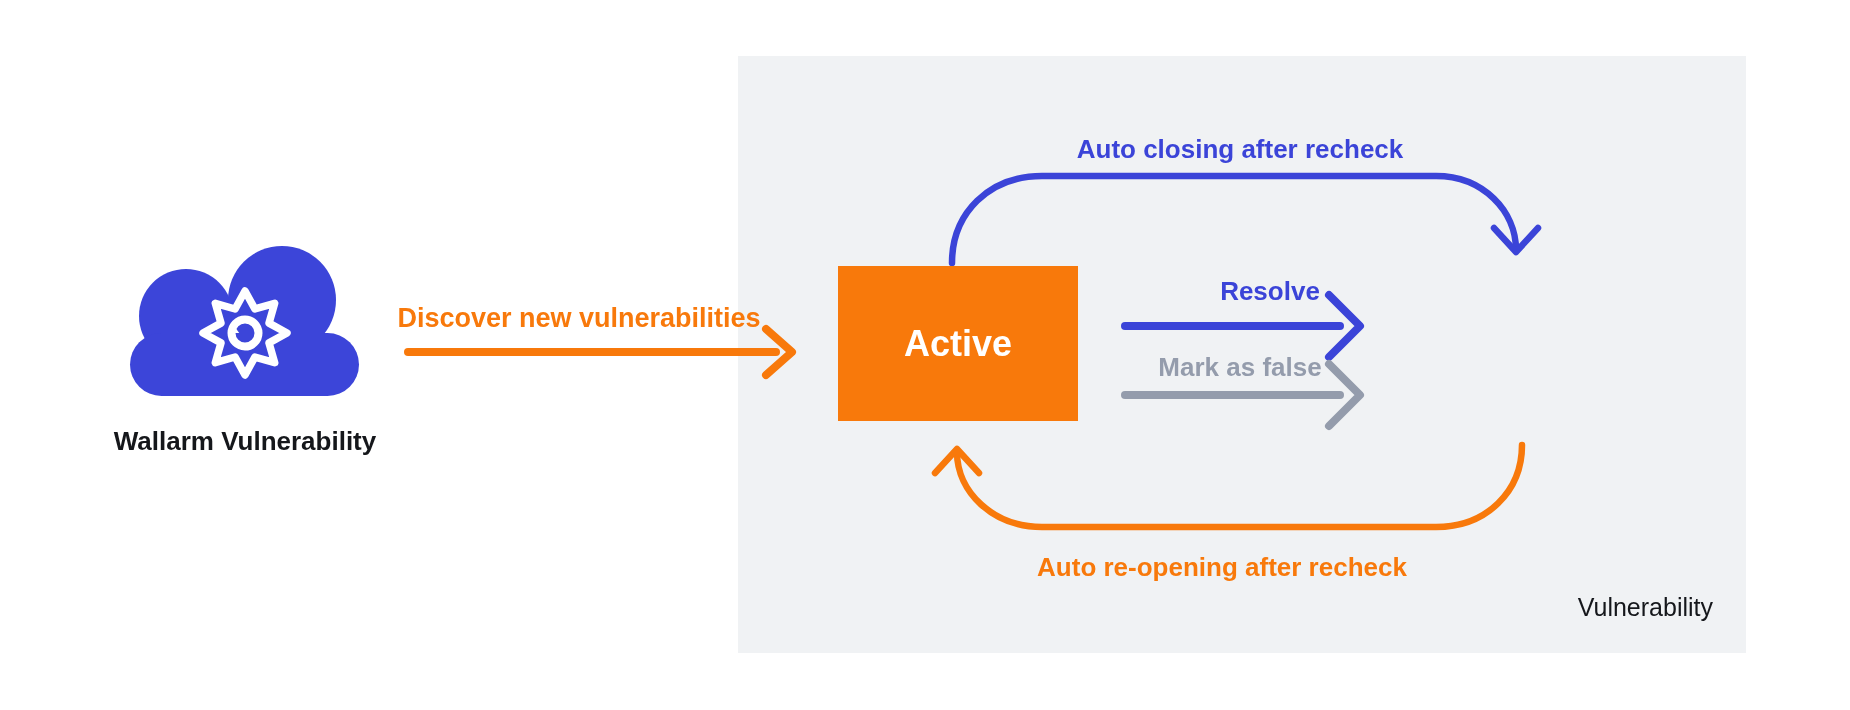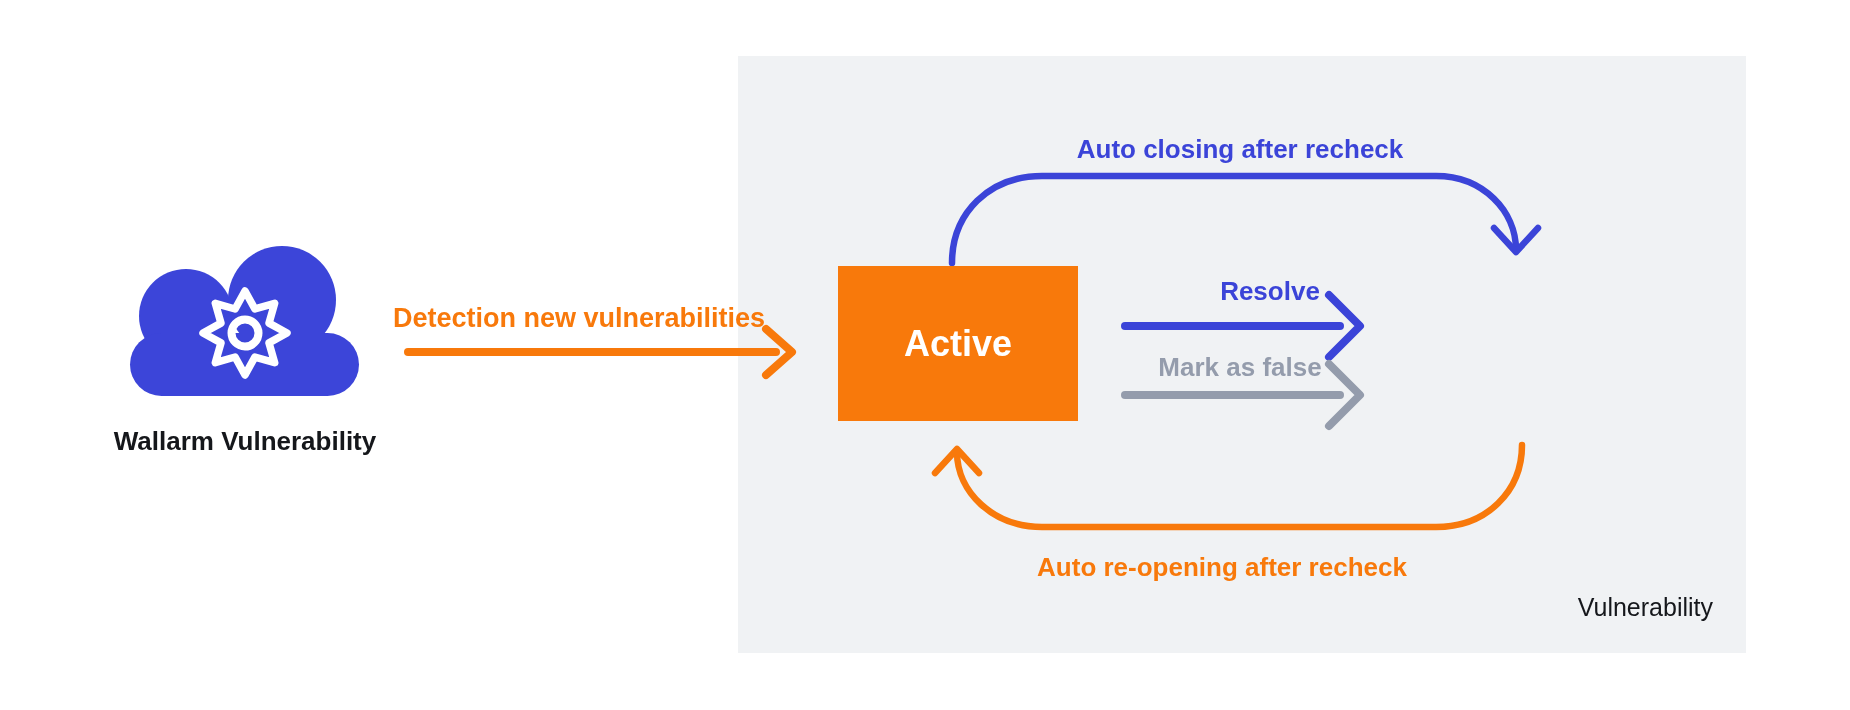--- a/index.html
+++ b/index.html
@@ -136,21 +136,21 @@
         <path d="M 0 -42 L 9.9 -24 L 29.7 -29.7 L 24 -9.9 L 42 0 L 24 9.9 L 29.7 29.7 L 9.9 24 L 0 42 L -9.9 24 L -29.7 29.7 L -24 9.9 L -42 0 L -24 -9.9 L -29.7 -29.7 L -9.9 -24 Z"></path>
         <circle cx="0" cy="0" r="13.5" stroke-width="8"></circle>
       </g>
     </svg>
   </div>
 
   <div class="src-label">
     <div>Wallarm Vulnerability</div>
   </div>
 
-  <div class="lbl discover-label">Detection new vulnerabilities</div>
+  <div class="lbl discover-label">Discover new vulnerabilities</div>
   <div class="lbl autoclose-label">Auto closing after recheck</div>
   <div class="lbl resolve-label">Resolve</div>
   <div class="lbl mark-label">Mark as false</div>
   <div class="lbl reopen-label">Auto re-opening after recheck</div>
 
   <div class="state-box state-active">
     <span>Active</span>
   </div>
 
   <div class="panel-label">Vulnerability</div>

